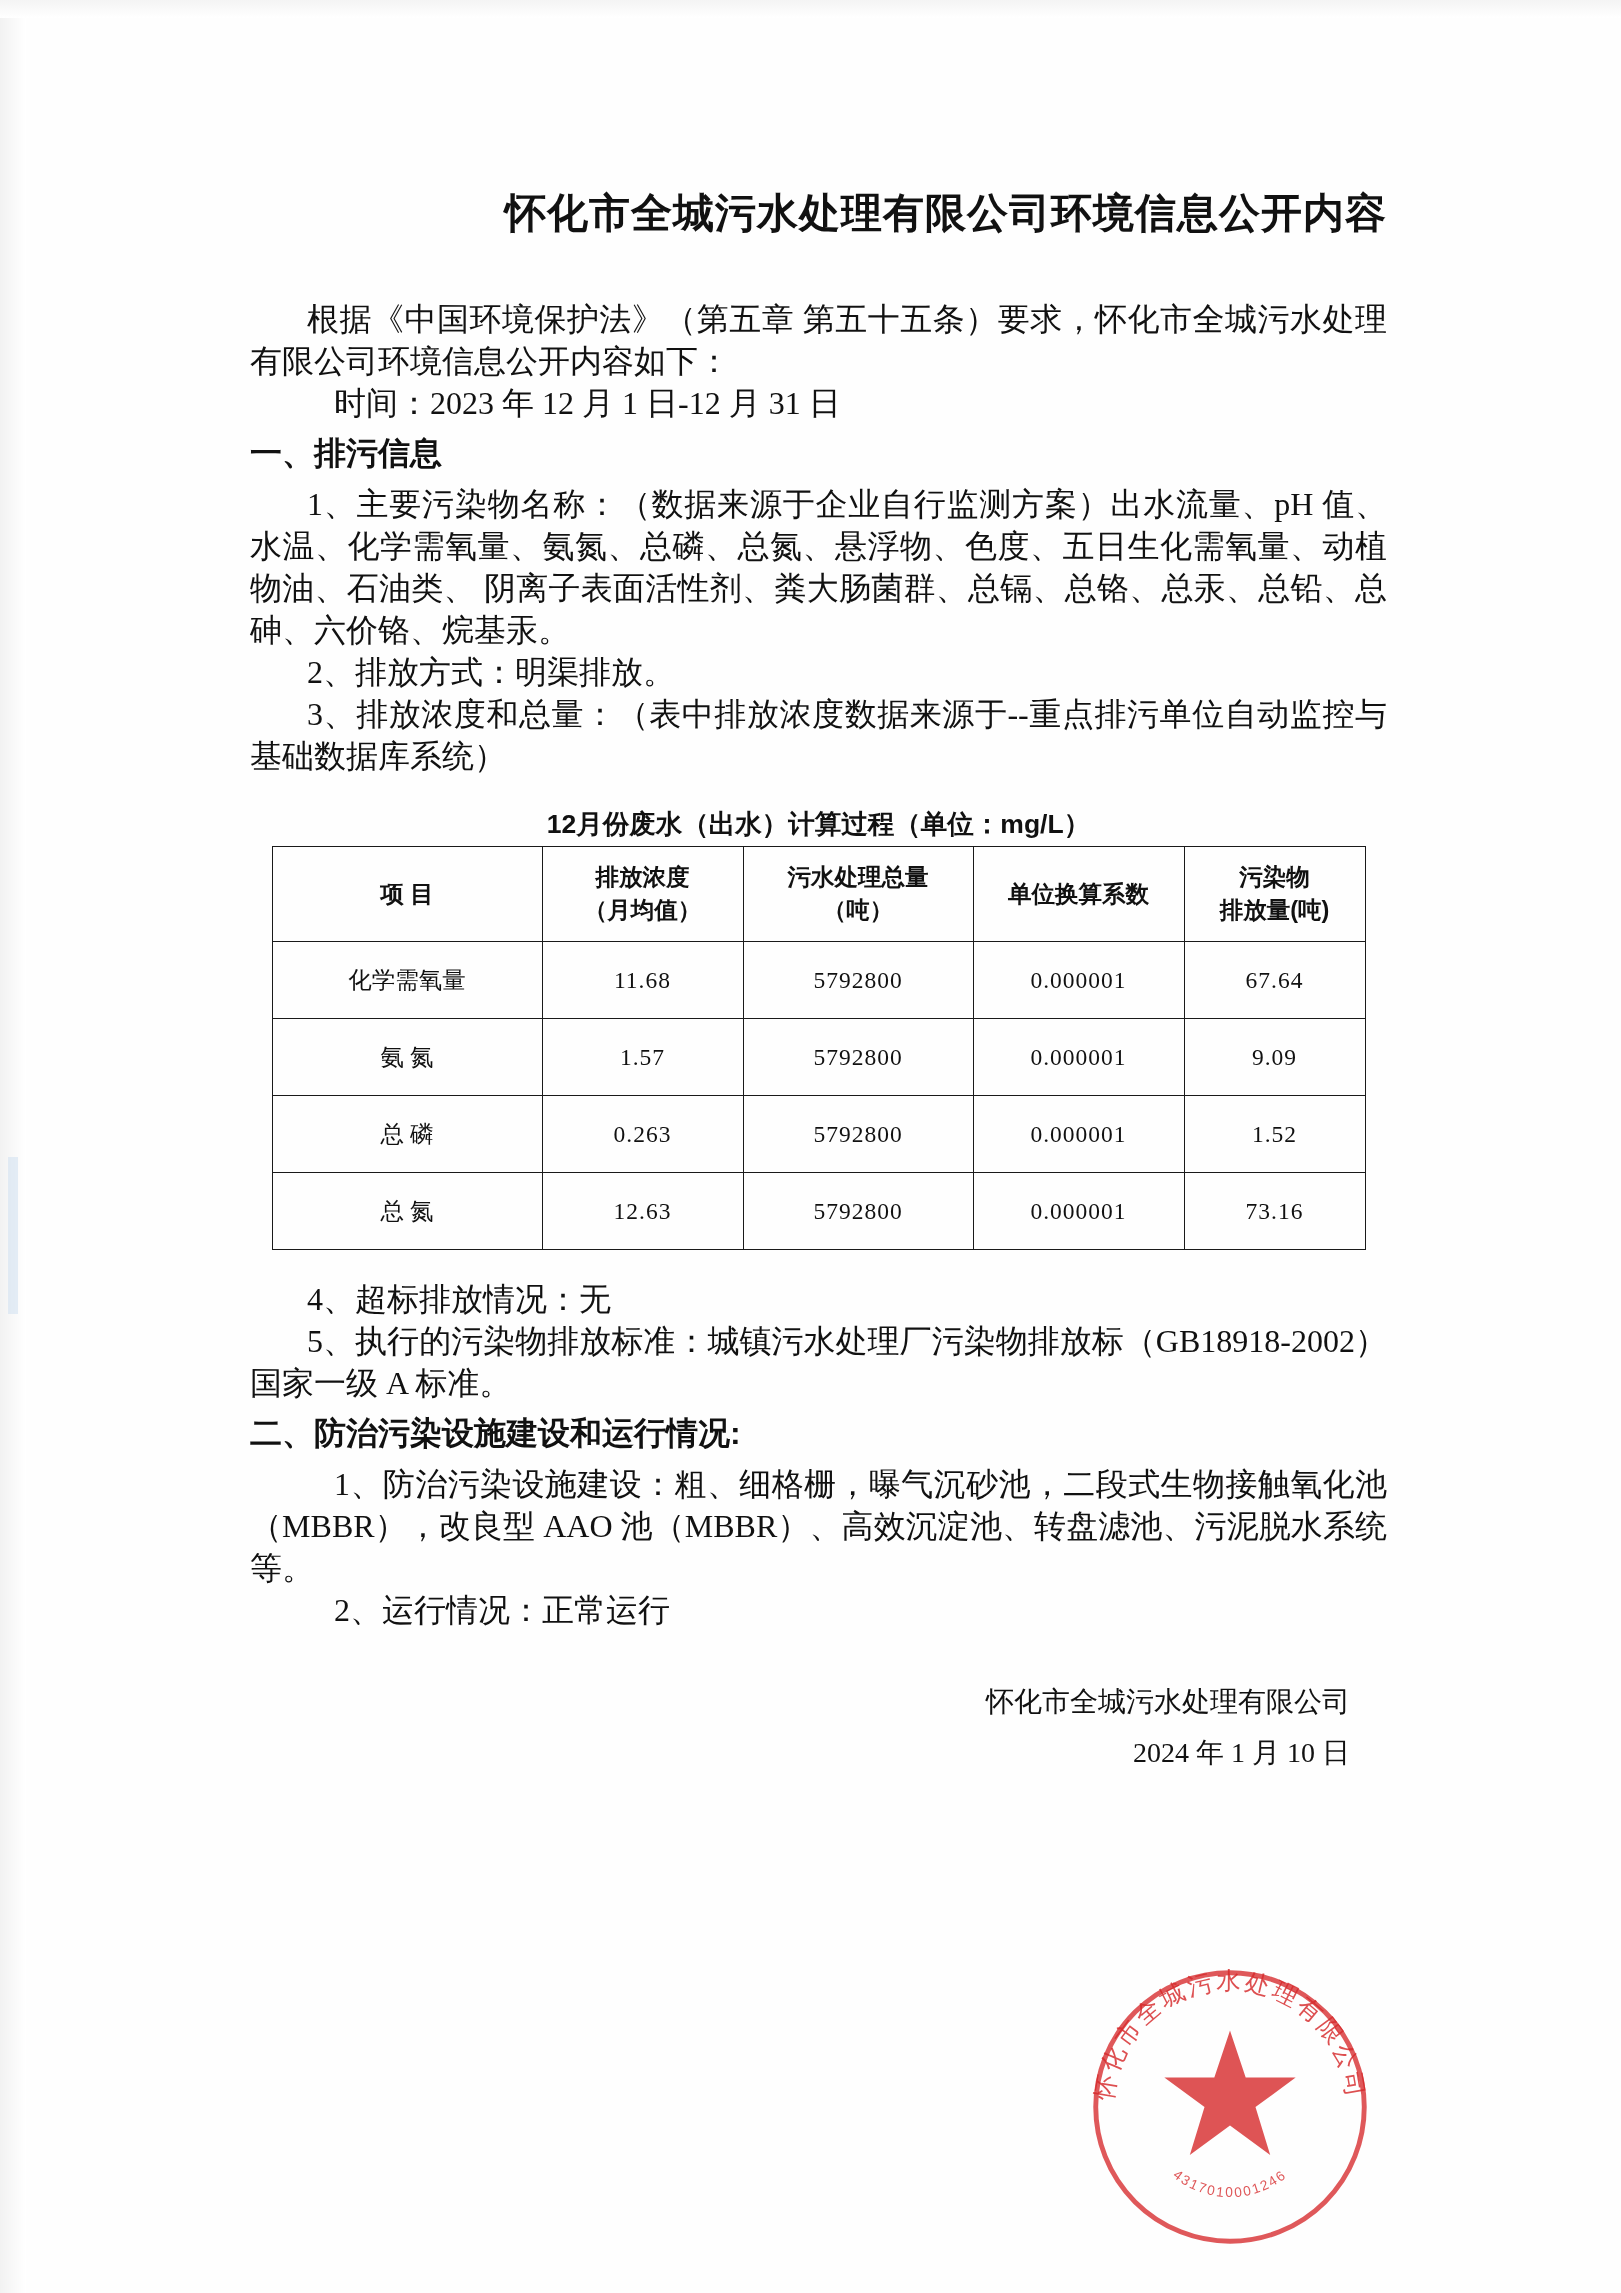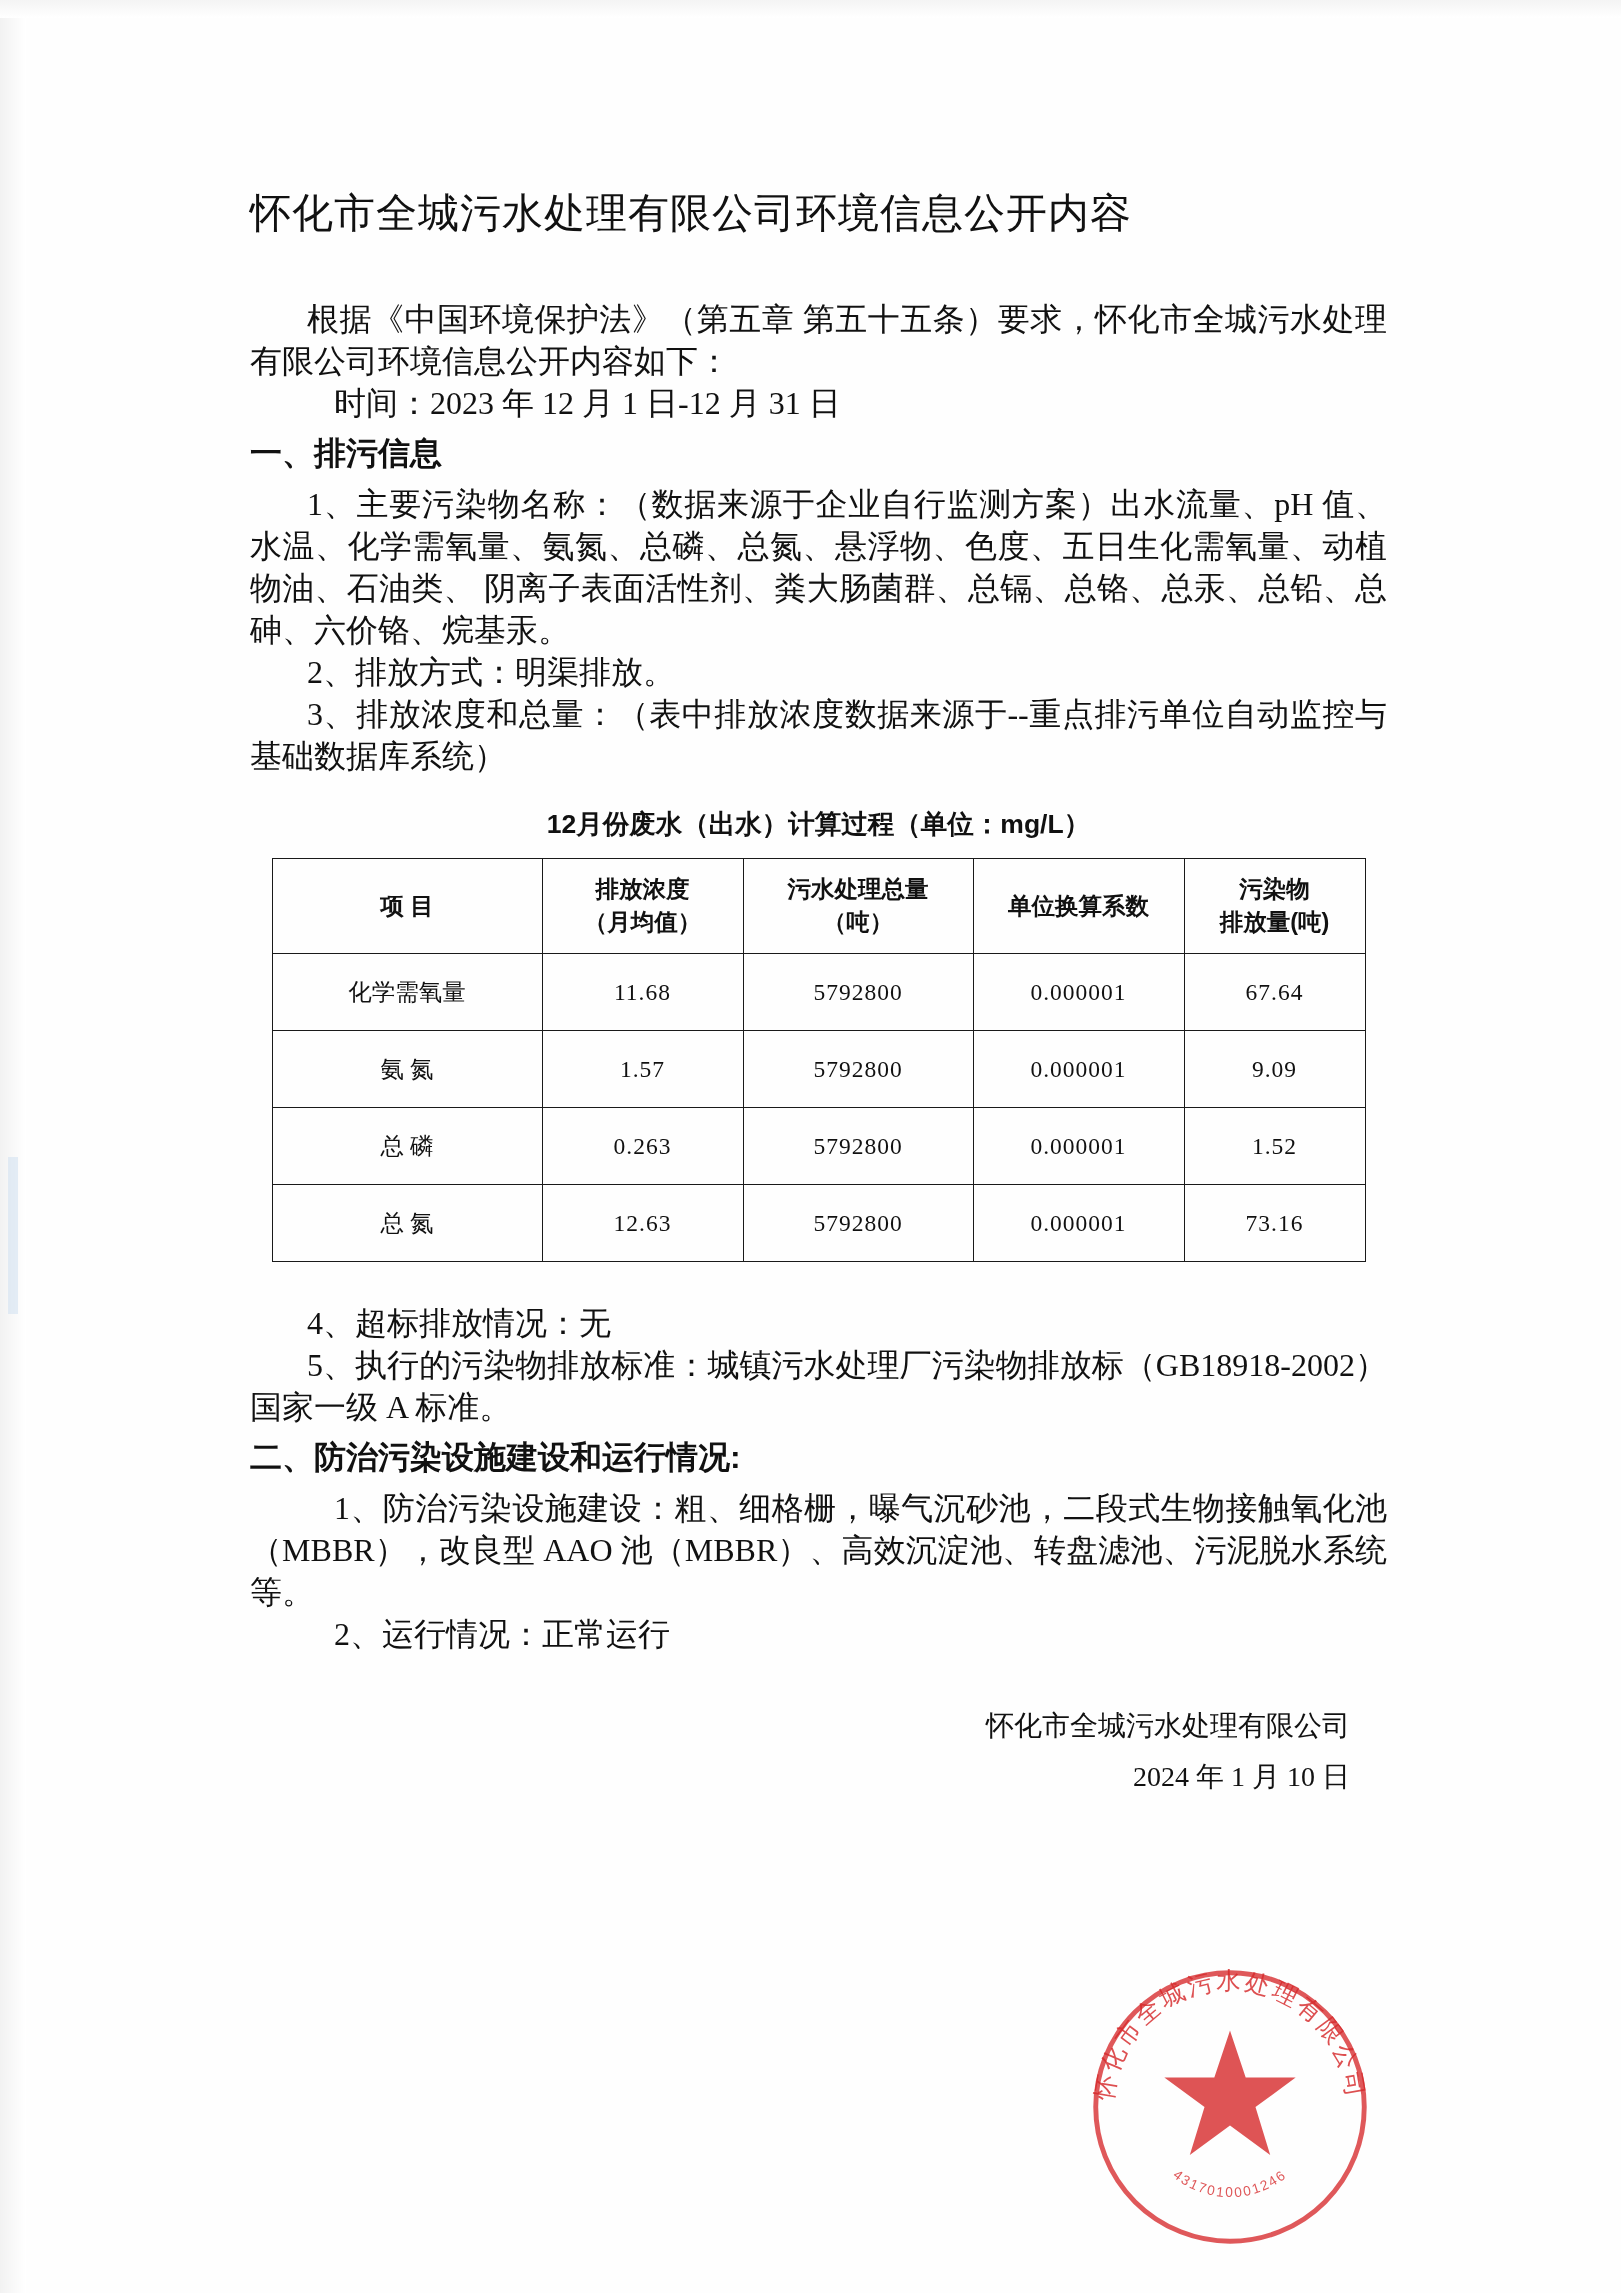--- a/index.html
+++ b/index.html
@@ -43,22 +43,22 @@
     opacity: .55;
   }
   .content {
     position: absolute;
     left: 250px;
     top: 186px;
     width: 1137px;
   }
   h1.doc-title {
     font-size: 41px;
-    font-weight: normal;
-    text-align: left;
+    font-weight: bold;
+    text-align: right;
     margin: 0 0 57px 0;
     letter-spacing: 1px;
     font-family: "Liberation Sans", "DejaVu Sans", sans-serif;
   }
   p.para {
     font-size: 32px;
     line-height: 42px;
     margin: 0;
     text-align: justify;
     text-indent: 0;
@@ -79,21 +79,21 @@
   .table-caption {
     text-align: center;
     font-size: 26.5px;
     font-weight: bold;
     margin: 29px 0 0 0;
     font-family: "Liberation Sans", "DejaVu Sans", sans-serif;
   }
   table.data {
     border-collapse: collapse;
     width: 1093px;
-    margin: 16px auto;
+    margin: 4px auto;
     table-layout: fixed;
   }
   table.data th, table.data td {
     border: 1.5px solid #1a1a1a;
     text-align: center;
     vertical-align: middle;
     font-size: 23.5px;
     padding: 0;
     height: 76px;
     font-family: "Liberation Serif", "DejaVu Serif", serif;

